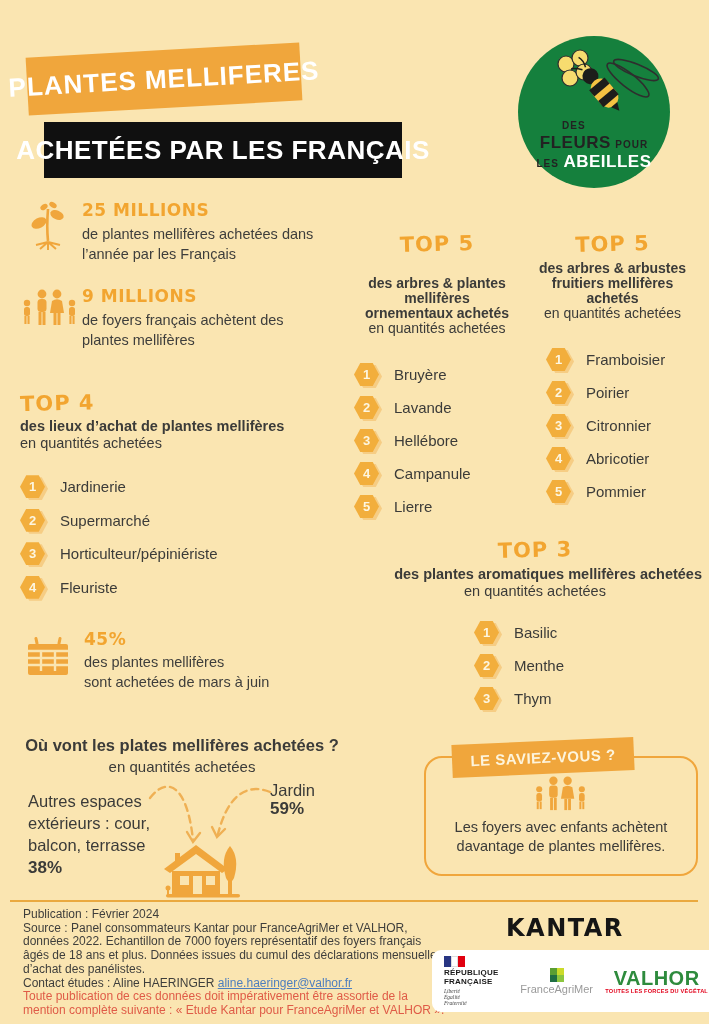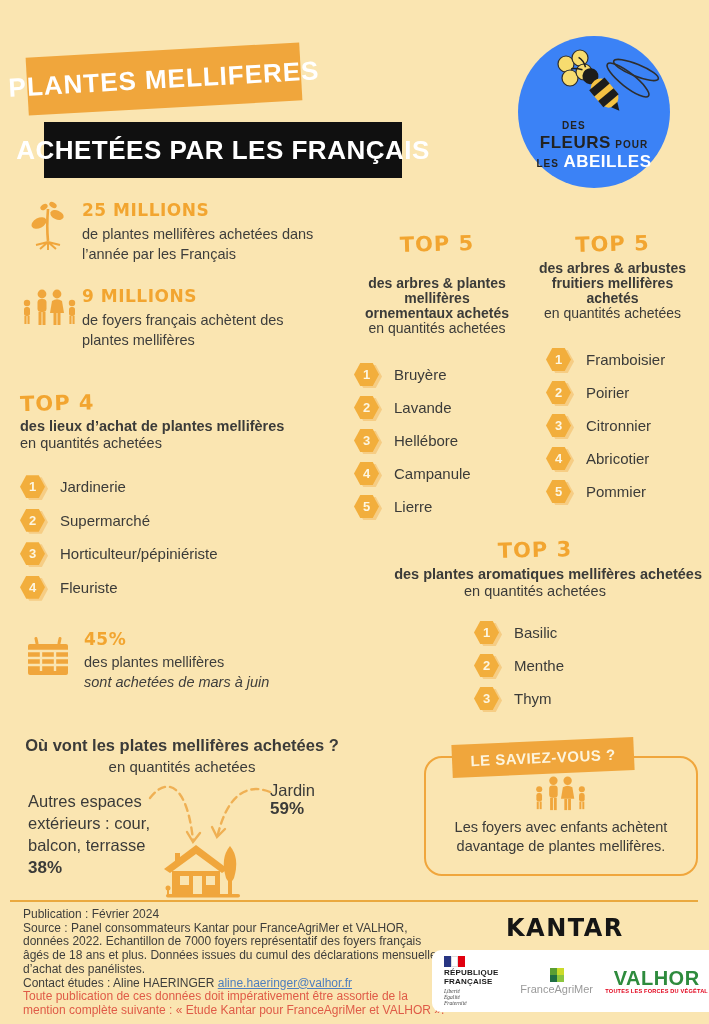--- a/index.html
+++ b/index.html
@@ -19,21 +19,21 @@
     color:#fff; font-weight:800; font-size:26px; letter-spacing:1px; white-space:nowrap;
     font-family:"Liberation Sans", sans-serif;
   }
   .title-black {
     left:44px; top:122px; width:358px; height:56px; background:#101010;
     display:flex; align-items:center; justify-content:center;
   }
   .title-black span { color:#fff; font-weight:800; font-size:26px; white-space:nowrap; letter-spacing:0.5px; }
 
   
-  .badge { left:518px; top:36px; width:152px; height:152px; border-radius:50%; background:#3b82f6; }
+  .badge { left:518px; top:36px; width:152px; height:152px; border-radius:50%; background:#15803d; }
   .badge-text { position:absolute; left:0; bottom:16px; width:100%; text-align:center; color:#222; line-height:17px; }
   .badge-text .sm { font-size:10px; font-weight:700; letter-spacing:1px; }
   .badge-text .big { font-size:17px; font-weight:800; letter-spacing:0.5px; }
   .badge-text .white { color:#fff; }
   .badge-text .row1 { text-align:left; padding-left:44px; }
 
   
   .stat-value { color:#F2A530; font-weight:800; font-size:17px; font-family:"DejaVu Sans", sans-serif; letter-spacing:0.5px; }
   .stat-text { font-size:14.5px; line-height:20px; color:#3E3E3C; }
 
@@ -316,21 +316,21 @@
     <g stroke="#FAE5B1" stroke-width="2.4">
       <line x1="1" y1="14" x2="41" y2="14"></line>
         <line x1="1" y1="21" x2="41" y2="21"></line>
         <line x1="1" y1="28" x2="41" y2="28"></line>
       <line x1="14" y1="14" x2="14" y2="34"></line>
         <line x1="28" y1="14" x2="28" y2="34"></line>
     </g>
   </svg>
   <div class="abs stat-value" style="left:84px;top:629px;">45%</div>
   <div class="abs stat-text" style="left:84px;top:652px;">des plantes mellifères</div>
-  <div class="abs stat-text" style="left:84px;top:672px;font-style:italic;">sont achetées de mars à juin</div>
+  <div class="abs stat-text" style="left:84px;top:672px;">sont achetées de mars à juin</div>
 
   <div class="abs dest-title center" style="left:22px;top:736px;width:320px;">Où vont les plates mellifères achetées ?</div>
   <div class="abs dest-sub center" style="left:22px;top:758px;width:320px;">en quantités achetées</div>
 
   <div class="abs dest-label" style="left:28px;top:790px;width:152px;">Autres espaces extérieurs : cour, balcon, terrasse</div>
   <div class="abs dest-val" style="left:28px;top:858px;">38%</div>
 
   <div class="abs dest-label" style="left:270px;top:779px;">Jardin</div>
   <div class="abs dest-val" style="left:270px;top:799px;">59%</div>
 

